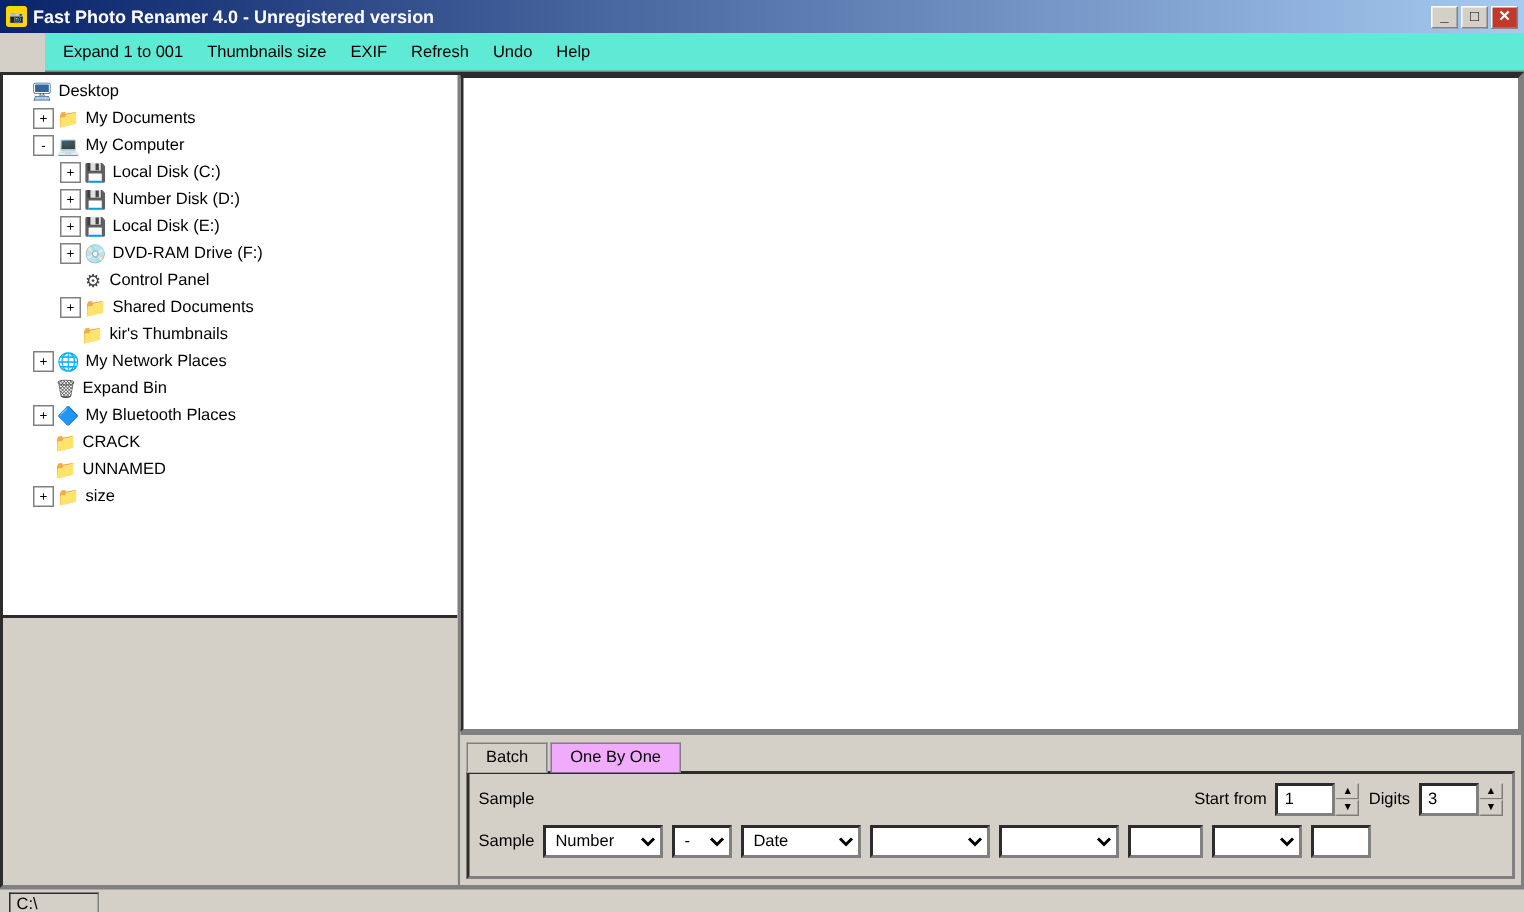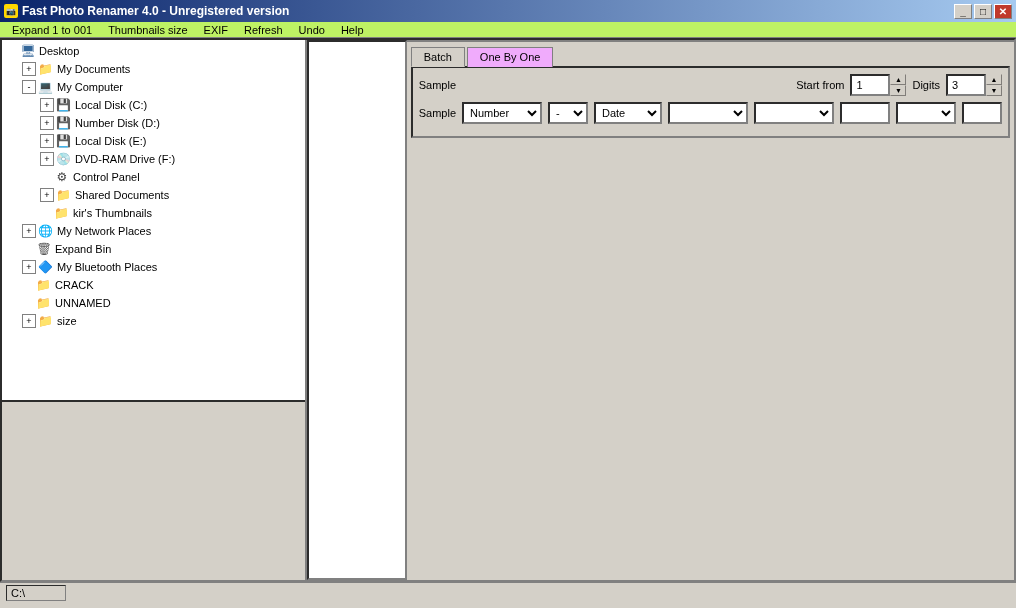--- a/index.html
+++ b/index.html
@@ -21,27 +21,28 @@
     .title-bar-icon { width: 14px; height: 14px; background: #ffd700; border-radius: 2px; font-size: 8px; display: flex; align-items: center; justify-content: center; color: #333; }
     .title-bar-buttons { display: flex; gap: 2px; }
     .tb-btn {
       width: 18px; height: 15px; background: #d4d0c8; border: 1px solid; border-color: #fff #808080 #808080 #fff;
       font-size: 10px; display: flex; align-items: center; justify-content: center; cursor: pointer; color: #000;
     }
     .tb-btn.close { background: #c0392b; color: white; font-weight: bold; }
 
     
     .menu-bar {
-      background: #bef264;
-      height: 16px;
+      background: #5eead4;
+      height: 26px;
       display: flex;
       align-items: center;
       padding: 0 4px;
       border-bottom: 1px solid #808080;
       font-size: 11px;
+      margin-left: 30px;
     }
     .menu-item {
       padding: 2px 8px;
       cursor: pointer;
       height: 20px;
       display: flex;
       align-items: center;
     }
 
     
@@ -102,21 +103,21 @@
     .icon-dvd { color: #888; }
     .icon-control { color: #444; }
     .icon-network { color: #336699; }
     .icon-recycle { color: #555; }
     .icon-bluetooth { color: #0000cc; }
 
     
     .right-panel {
       flex: 1;
       display: flex;
-      flex-direction: row;
+      flex-direction: column;
       background: #d4d0c8;
     }
     .photo-area {
       flex: 1;
       background: white;
       border: 2px inset #808080;
       margin: 0;
     }
 
     
@@ -430,21 +431,21 @@
 
 
             <div class="form-row">
               <span class="form-label">Sample</span>
               <select class="select-box" style="width: 80px;">
                 <option>Number</option>
               </select>
               <select class="select-box" style="width: 40px;">
                 <option>-</option>
               </select>
-              <select class="select-box" style="width: 68px;">
+              <select class="select-box" style="width: 80px;">
                 <option>Date</option>
               </select>
               <select class="select-box" style="width: 80px;">
                 <option></option>
               </select>
               <select class="select-box" style="width: 80px;">
                 <option></option>
               </select>
               <input type="text" class="text-input-small" value="" style="width: 50px;">
               <select class="select-box" style="width: 60px;">

